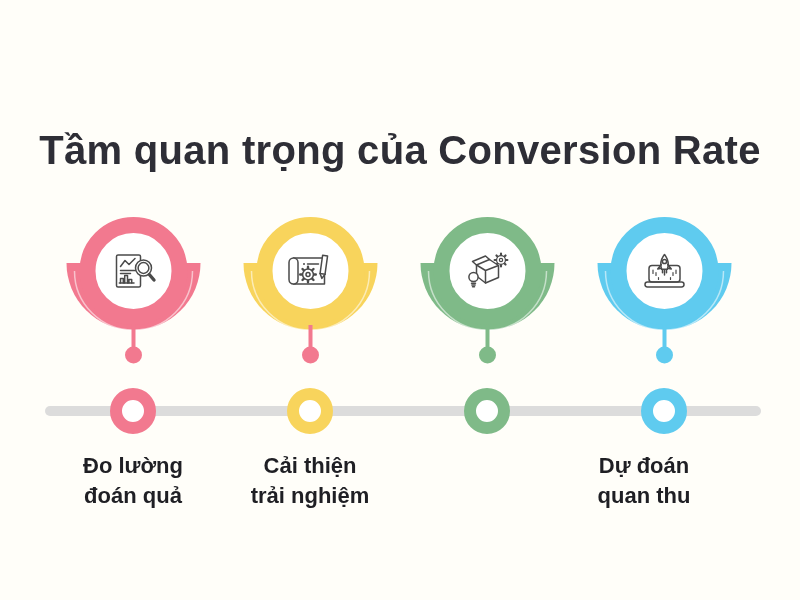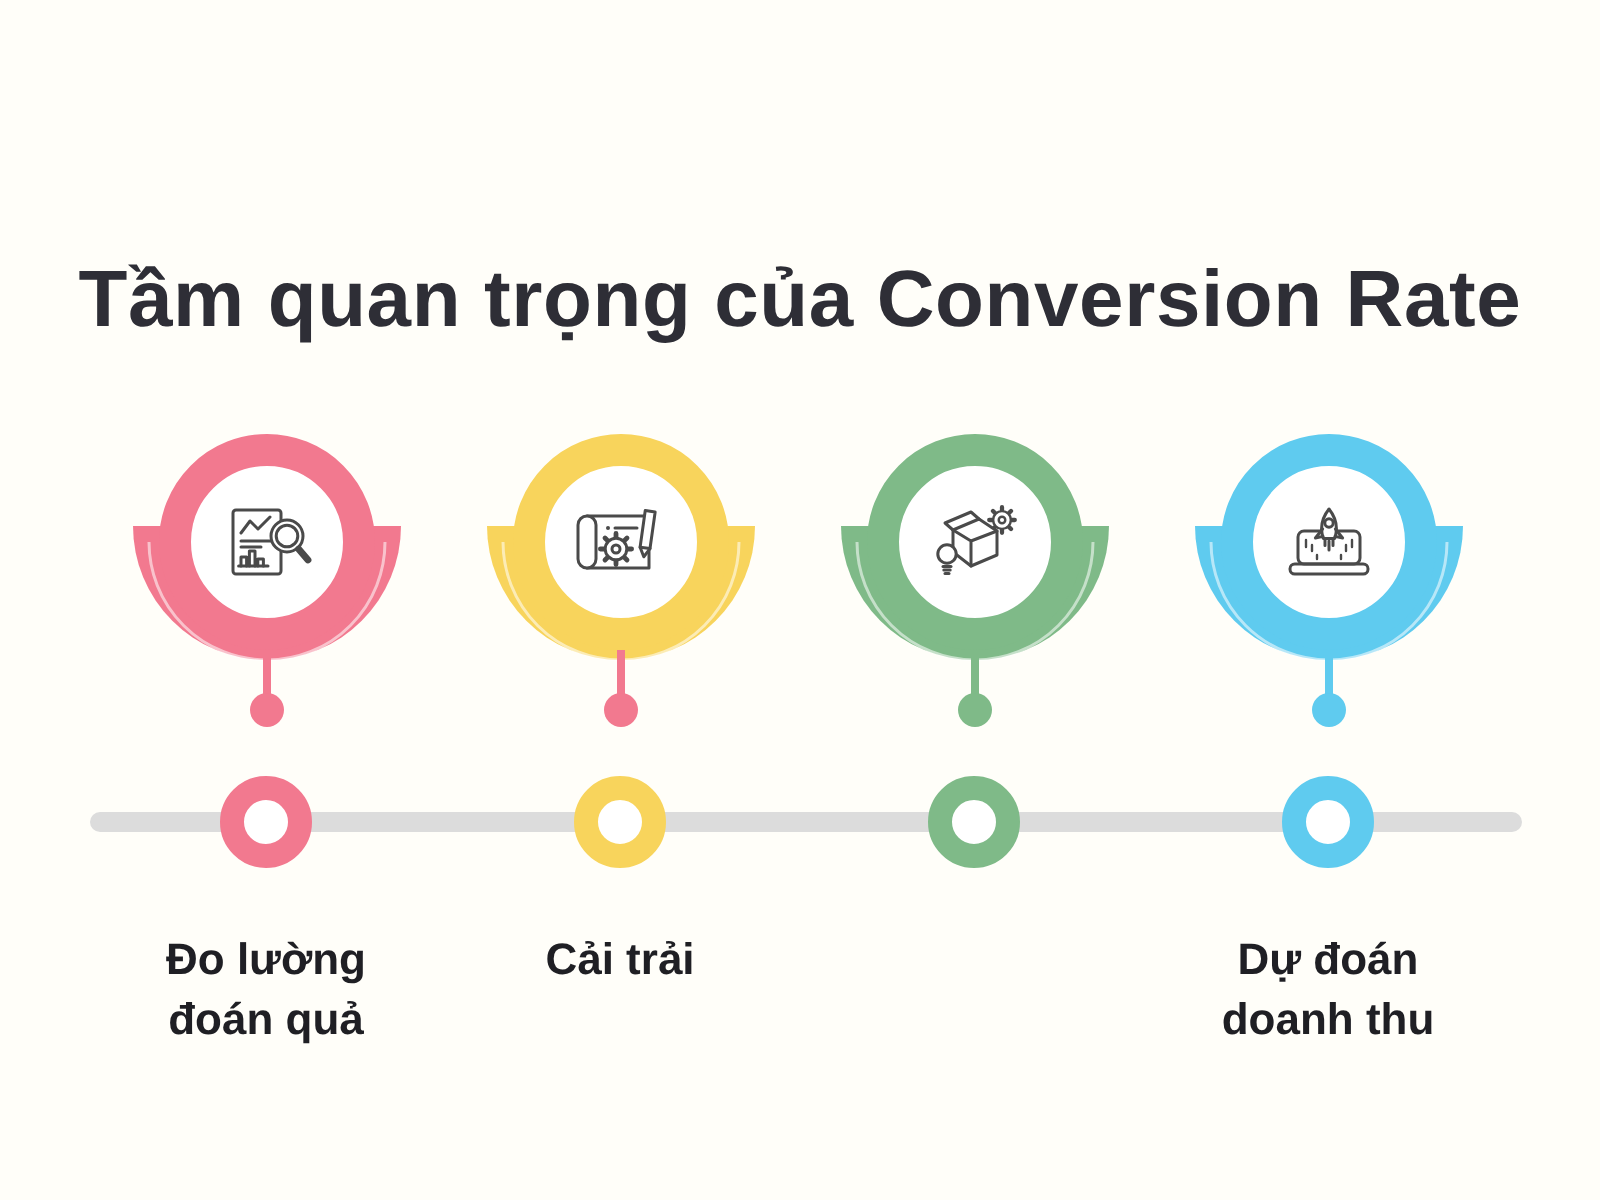--- a/index.html
+++ b/index.html
@@ -5,21 +5,21 @@
   html,body{margin:0;padding:0;}
   body{font-family:"Liberation Sans", sans-serif;}
   .stage{position:relative;width:800px;height:600px;background:#FFFEF9;overflow:hidden;}
   .title{position:absolute;top:101px;left:0;width:800px;text-align:center;
          font-size:40px;font-weight:700;color:#2E2E36;letter-spacing:.3px;}
   .module{position:absolute;top:199px;width:177px;height:175px;}
   .tl-bar{position:absolute;left:45px;top:406px;width:716px;height:10px;
           border-radius:5px;background:#DCDCDC;}
   .tl-ring{position:absolute;top:388px;width:46px;height:46px;}
   .label{position:absolute;top:451px;width:176px;text-align:center;
-         font-size:22px;font-weight:700;color:#1F1F24;line-height:1.36;margin-top:14px;}
+         font-size:22px;font-weight:700;color:#1F1F24;line-height:1.36;}
   .sep{stroke:rgba(255,255,255,0.55);fill:none;stroke-width:1.5;}
   .icon{stroke:#4a4a4a;fill:none;stroke-width:1.5;stroke-linecap:round;stroke-linejoin:round;}
   .wfill{fill:#ffffff;}
   .dfill{fill:#4a4a4a;stroke:none;}
   .dash{stroke-width:1.2;}
 </style>
 </head>
 <body>
 
 <div class="stage">
@@ -122,22 +122,23 @@
   </svg>
   <svg class="tl-ring" style="left:641px">
     <circle cx="23" cy="23" r="17" stroke-width="12" fill="#ffffff" stroke="#5FCBEF"></circle>
   </svg>
 
   <div class="label" style="left:45px">
     <div>Đo lường</div>
     <div>đoán quả</div>
   </div>
   <div class="label" style="left:222px">
-    <div>Cải trải</div>
+    <div>Cải thiện</div>
+    <div>trải nghiệm</div>
   </div>
   <div class="label" style="left:399px">
   </div>
-  <div class="label" style="left:576px">
+  <div class="label" style="left:556px">
     <div>Dự đoán</div>
-    <div>doanh thu</div>
+    <div>quan thu</div>
   </div>
 
 </div>
 
 </body></html>

